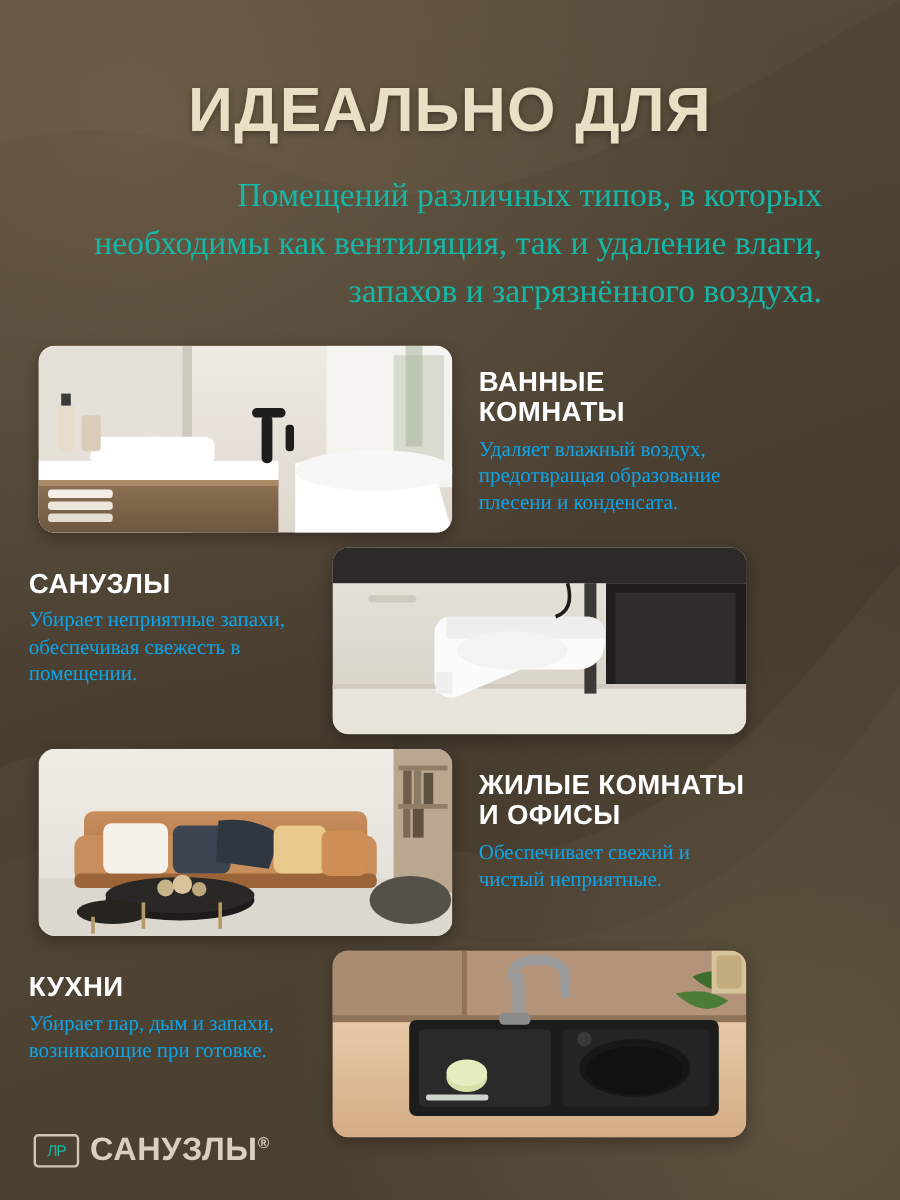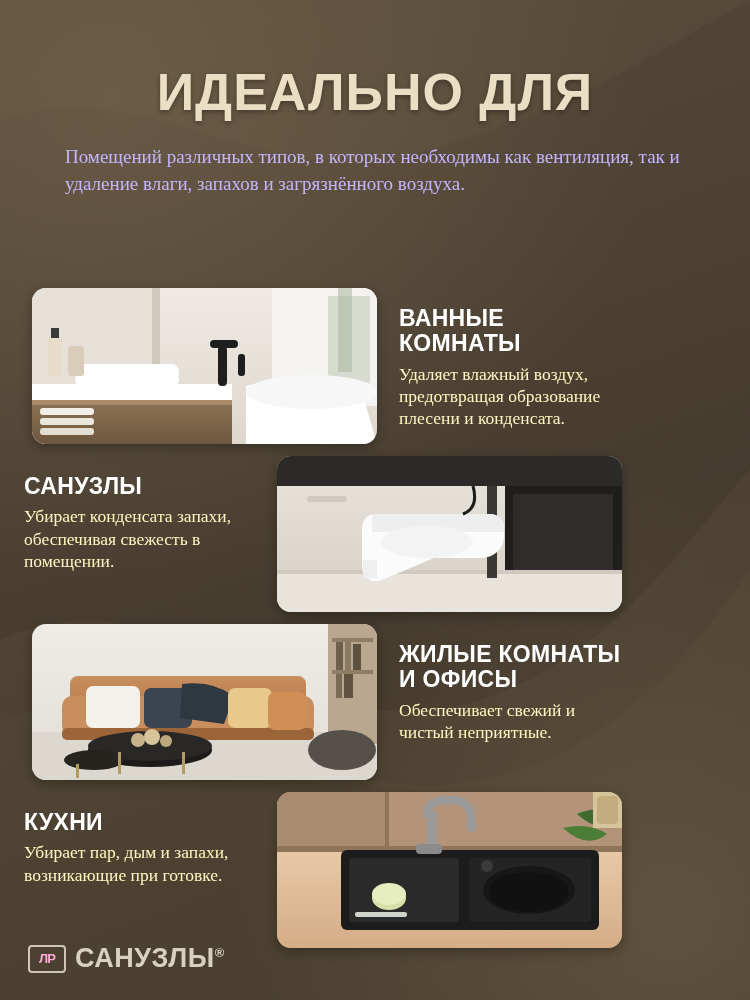--- a/index.html
+++ b/index.html
@@ -43,24 +43,24 @@
     font-weight: bold;
     letter-spacing: 1px;
     color: #e9dfc4;
     padding-top: 62px;
     text-transform: uppercase;
     text-shadow: 0 2px 5px rgba(0,0,0,0.35);
   }
   .subhead {
     margin: 22px auto 0;
     width: 620px;
-    text-align: left;
-    font-size: 19px;
+    text-align: right;
+    font-size: 28px;
     line-height: 1.42;
-    color: #c4b5fd;
+    color: #14b8a6;
     font-family: "Liberation Serif", serif;
   }
 
   
   .rows {
     position: absolute;
     top: 288px;
     left: 0;
     width: 654px;
   }
@@ -100,44 +100,44 @@
     font-weight: bold;
     color: #ffffff;
     text-transform: uppercase;
     line-height: 1.1;
     margin-bottom: 6px;
     letter-spacing: 0.3px;
   }
   .feat-desc {
     font-size: 17.5px;
     line-height: 1.28;
-    color: #fef9c3;
+    color: #0ea5e9;
     font-family: "Liberation Serif", serif;
   }
 
   
   .footer {
     position: absolute;
     left: 28px;
     bottom: 26px;
     display: flex;
     align-items: center;
     gap: 9px;
   }
   .logo-mark {
     width: 34px;
     height: 24px;
     border: 2px solid #cfc7b4;
     border-radius: 4px;
     display: flex;
     align-items: center;
     justify-content: center;
-    color: #f9a8d4;
+    color: #14b8a6;
     font-size: 13px;
-    font-weight: bold;
+    font-weight: normal;
     letter-spacing: -1px;
   }
   .logo-text {
     font-size: 27px;
     font-weight: bold;
     color: #d8d1bf;
     letter-spacing: 0.5px;
   }
   .logo-reg {
     font-size: 13px;
@@ -225,21 +225,21 @@
           <path d="M95,58 h118 a14,14 0 0 1 14,14 v8 a22,22 0 0 1 -22,22 h-48 l-52,22 a14,14 0 0 1 -20,-12 v-40 a14,14 0 0 1 10,-14 z" fill="#fbfbfb"></path>
           <path d="M95,58 h118 a14,14 0 0 1 14,14 v4 h-132 z" fill="#eeeeee"></path>
           <ellipse cx="150" cy="86" rx="46" ry="16" fill="#f3f3f3"></ellipse>
           <rect x="86" y="104" width="14" height="18" fill="#efefef"></rect>
           <path d="M196,30 q6,22 -10,28" stroke="#1c1c1a" stroke-width="3" fill="none"></path>
           <rect x="30" y="40" width="40" height="6" rx="3" fill="#cfc9bf"></rect>
         </svg>
       </div>
       <div class="text">
         <div class="feat-title">САНУЗЛЫ</div>
-        <div class="feat-desc">Убирает конденсата запахи, обеспечивая свежесть в помещении.</div>
+        <div class="feat-desc">Убирает неприятные запахи, обеспечивая свежесть в помещении.</div>
       </div>
     </div>
 
     <div class="row">
       <div class="photo">
         <svg viewBox="0 0 345 156" preserveAspectRatio="none">
           <defs>
             <linearGradient id="lwall" x1="0" y1="0" x2="0" y2="1">
               <stop offset="0%" stop-color="#efece6"></stop>
                 <stop offset="100%" stop-color="#e2ded6"></stop>

